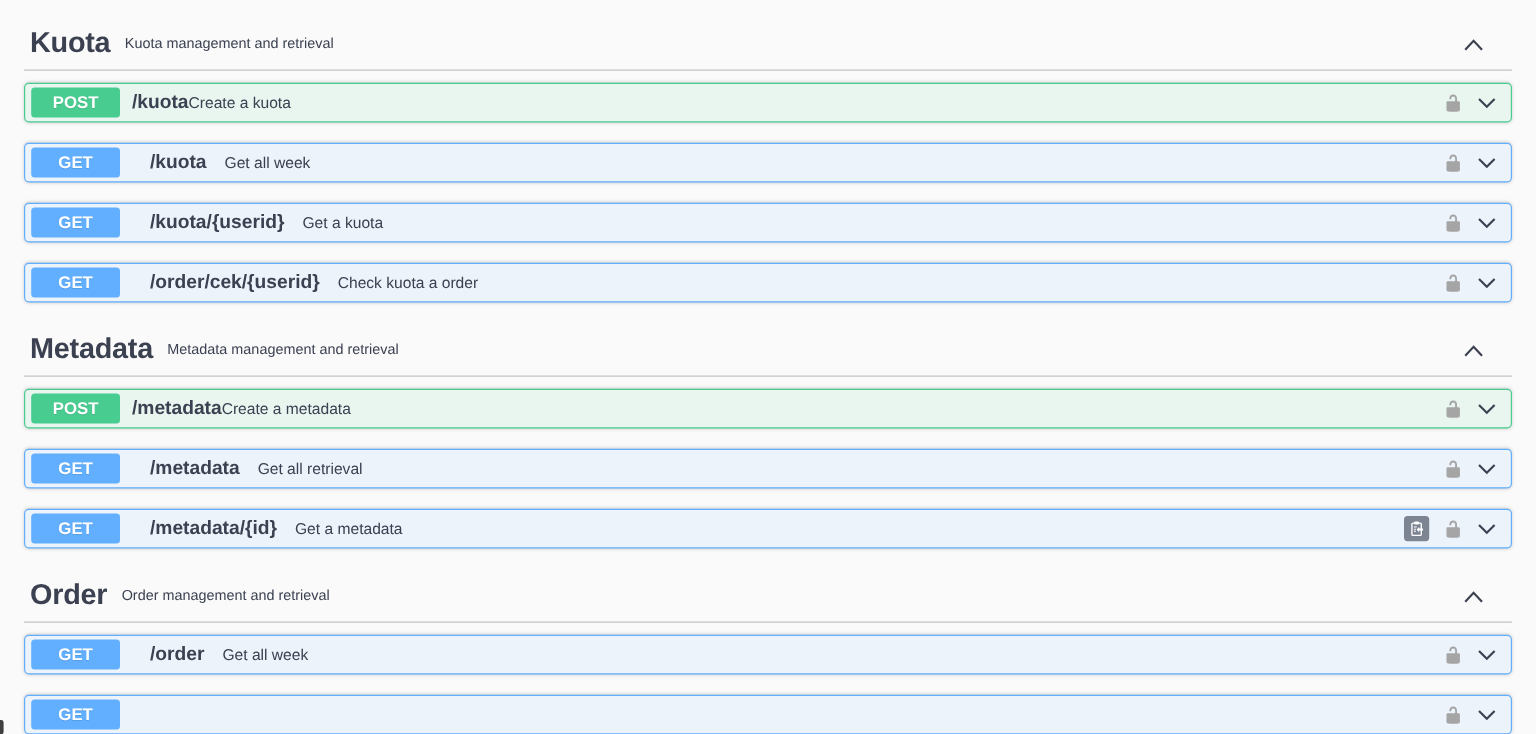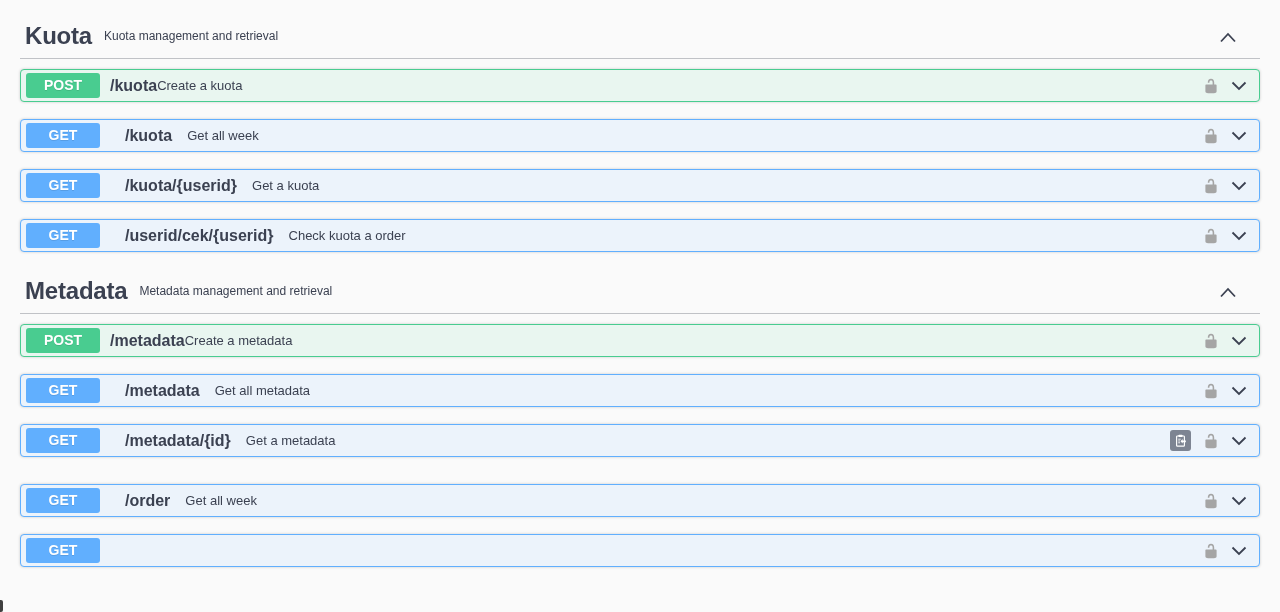--- a/index.html
+++ b/index.html
@@ -175,21 +175,21 @@
         </svg>
       </button>
       <svg class="expand-chev" width="16" height="10" viewBox="0 0 16 10">
         <path d="M1.5 1.5 L8 8 L14.5 1.5" fill="none" stroke="#3b4151" stroke-width="1.8"></path>
       </svg>
     </span>
   </div>
 
   <div class="op get">
     <span class="badge">GET</span>
-    <span class="path">/userid/cek/{userid}</span>
+    <span class="path">/order/cek/{userid}</span>
     <span class="summary">Check kuota a order</span>
     <span class="right">
 
       <button class="lock-btn">
         <svg width="16" height="16" viewBox="0 0 20 20">
           <path fill="#a5a5a5" d="M15.8 8H14V5.6C14 2.703 12.665 1 10 1 7.334 1 6 2.703 6 5.6V6h2v-.801C8 3.754 8.797 3 10 3c1.203 0 2 .754 2 2.199V8H4c-.553 0-1 .646-1 1.199V17c0 .549.428 1.139.951 1.307l1.197.387C5.672 18.861 6.55 19 7.1 19h5.8c.549 0 1.428-.139 1.951-.307l1.196-.387c.524-.167.953-.757.953-1.306V9.199C17 8.646 16.352 8 15.8 8z"></path>
         </svg>
       </button>
       <svg class="expand-chev" width="16" height="10" viewBox="0 0 16 10">
         <path d="M1.5 1.5 L8 8 L14.5 1.5" fill="none" stroke="#3b4151" stroke-width="1.8"></path>
@@ -224,21 +224,21 @@
       </button>
       <svg class="expand-chev" width="16" height="10" viewBox="0 0 16 10">
         <path d="M1.5 1.5 L8 8 L14.5 1.5" fill="none" stroke="#3b4151" stroke-width="1.8"></path>
       </svg>
     </span>
   </div>
 
   <div class="op get">
     <span class="badge">GET</span>
     <span class="path">/metadata</span>
-    <span class="summary">Get all metadata</span>
+    <span class="summary">Get all retrieval</span>
     <span class="right">
 
       <button class="lock-btn">
         <svg width="16" height="16" viewBox="0 0 20 20">
           <path fill="#a5a5a5" d="M15.8 8H14V5.6C14 2.703 12.665 1 10 1 7.334 1 6 2.703 6 5.6V6h2v-.801C8 3.754 8.797 3 10 3c1.203 0 2 .754 2 2.199V8H4c-.553 0-1 .646-1 1.199V17c0 .549.428 1.139.951 1.307l1.197.387C5.672 18.861 6.55 19 7.1 19h5.8c.549 0 1.428-.139 1.951-.307l1.196-.387c.524-.167.953-.757.953-1.306V9.199C17 8.646 16.352 8 15.8 8z"></path>
         </svg>
       </button>
       <svg class="expand-chev" width="16" height="10" viewBox="0 0 16 10">
         <path d="M1.5 1.5 L8 8 L14.5 1.5" fill="none" stroke="#3b4151" stroke-width="1.8"></path>
       </svg>
@@ -265,20 +265,30 @@
       </button>
       <svg class="expand-chev" width="16" height="10" viewBox="0 0 16 10">
         <path d="M1.5 1.5 L8 8 L14.5 1.5" fill="none" stroke="#3b4151" stroke-width="1.8"></path>
       </svg>
     </span>
   </div>
 </div>
   </section>
 
   <section class="opblock-tag-section">
+    <div class="section-header">
+      <h3 class="section-title">Order</h3>
+      <span class="section-desc">Order management and retrieval</span>
+      <span class="flex-spacer"></span>
+      <button class="collapse-btn">
+        <svg width="18" height="13" viewBox="0 0 18 13">
+          <path d="M2 11.5 L9 4 L16 11.5" fill="none" stroke="#3b4151" stroke-width="1.8"></path>
+        </svg>
+      </button>
+    </div>
     <div class="ops">
   <div class="op get">
     <span class="badge">GET</span>
     <span class="path">/order</span>
     <span class="summary">Get all week</span>
     <span class="right">
 
       <button class="lock-btn">
         <svg width="16" height="16" viewBox="0 0 20 20">
           <path fill="#a5a5a5" d="M15.8 8H14V5.6C14 2.703 12.665 1 10 1 7.334 1 6 2.703 6 5.6V6h2v-.801C8 3.754 8.797 3 10 3c1.203 0 2 .754 2 2.199V8H4c-.553 0-1 .646-1 1.199V17c0 .549.428 1.139.951 1.307l1.197.387C5.672 18.861 6.55 19 7.1 19h5.8c.549 0 1.428-.139 1.951-.307l1.196-.387c.524-.167.953-.757.953-1.306V9.199C17 8.646 16.352 8 15.8 8z"></path>

